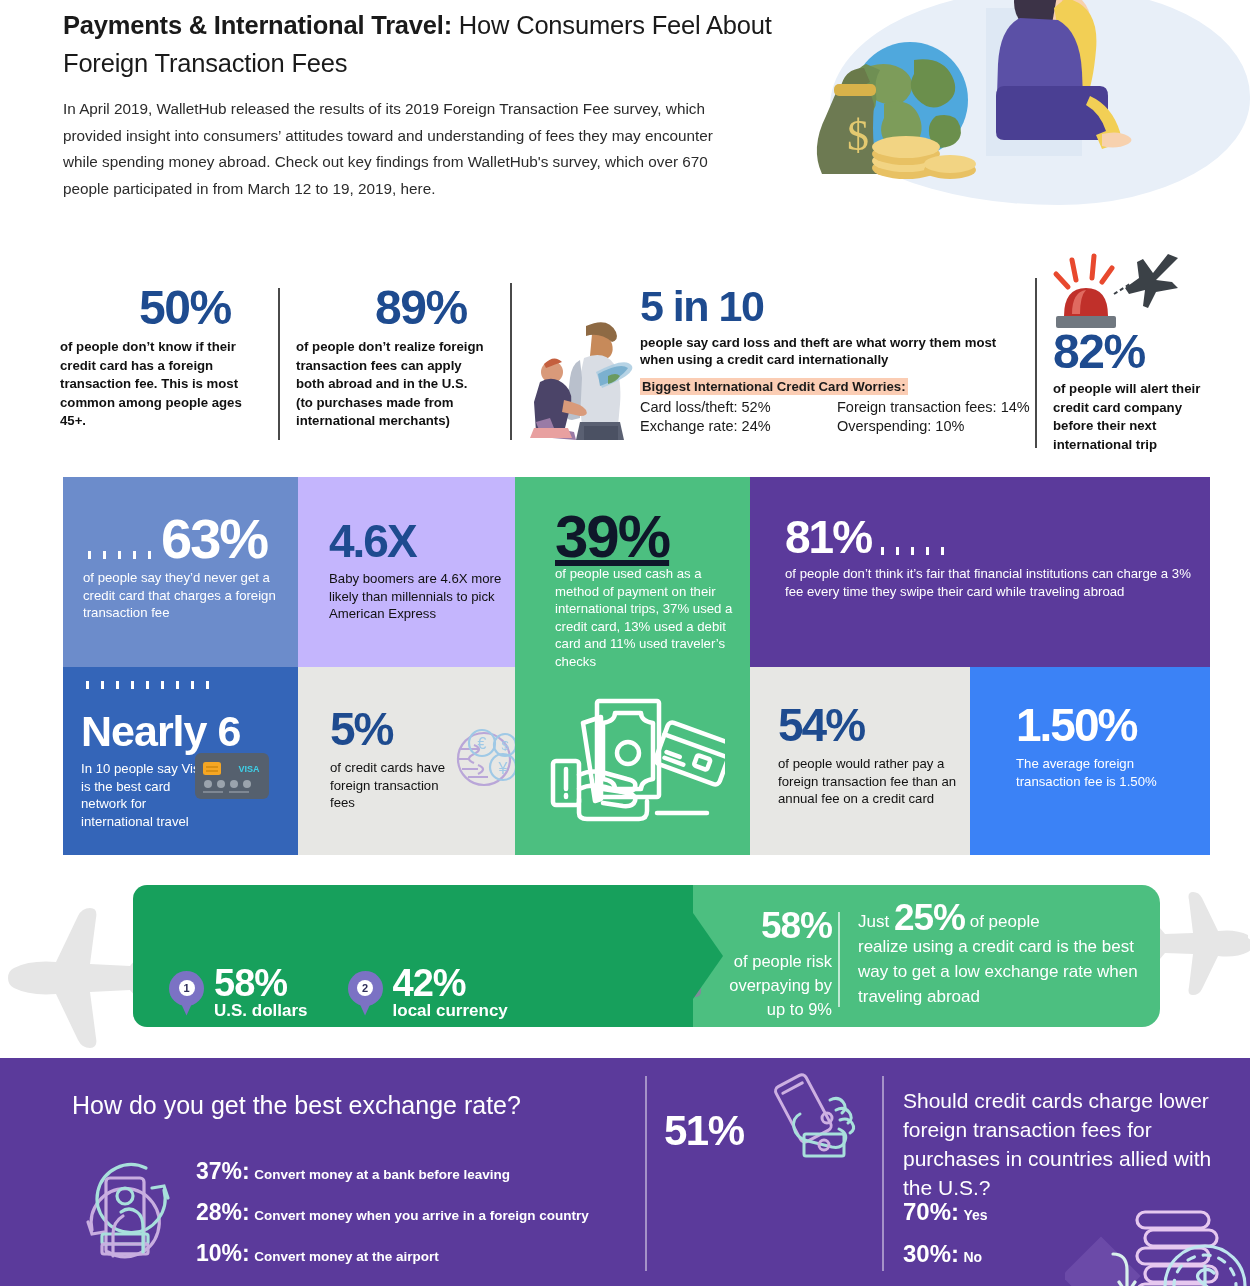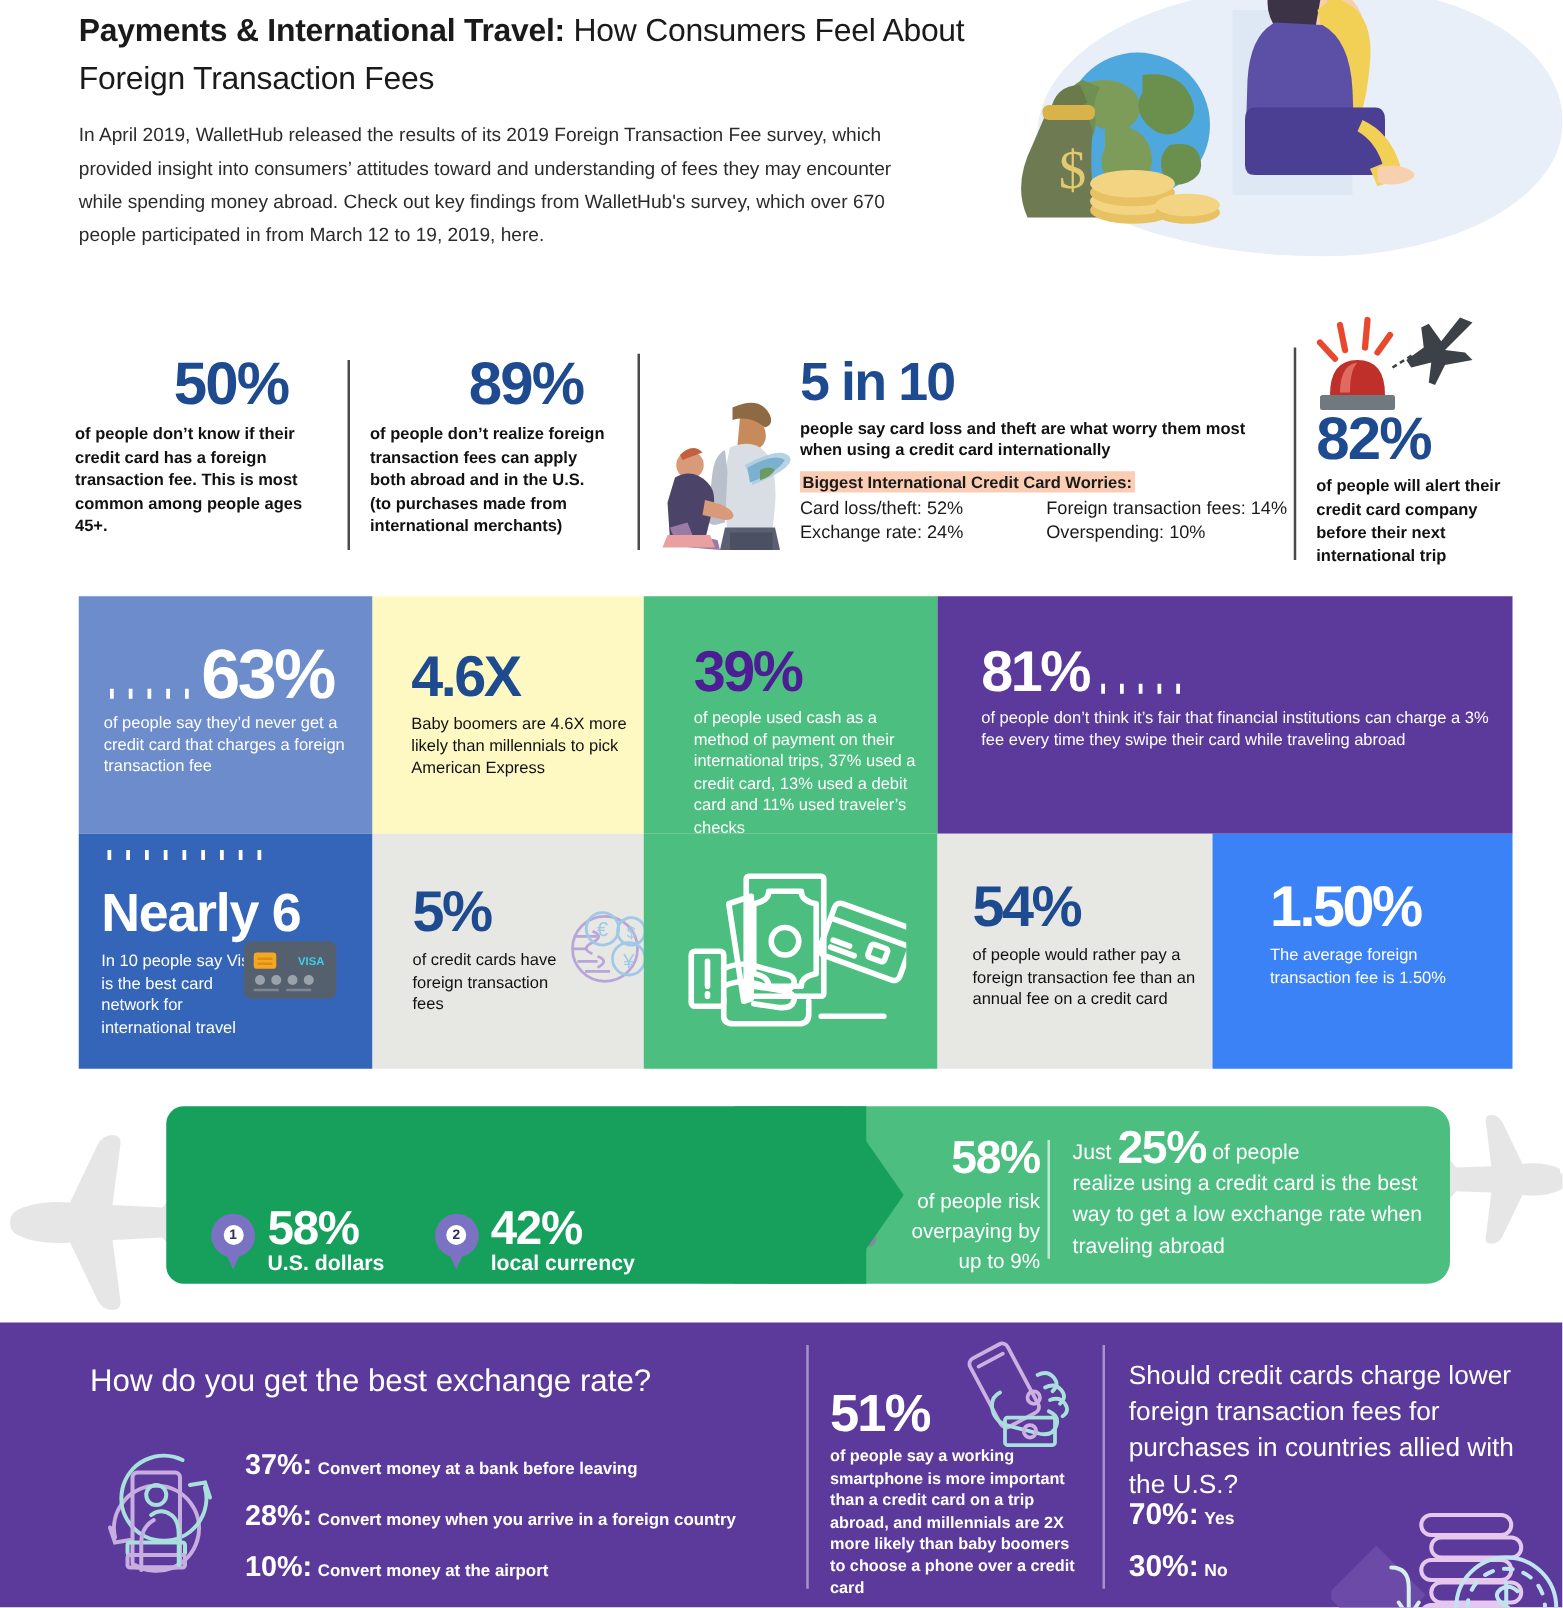--- a/index.html
+++ b/index.html
@@ -256,27 +256,27 @@
           <span class="pfig"><span class="head" style="background:#ffffff"></span><span class="body" style="background:#ffffff"></span></span>
           <span class="pfig"><span class="head" style="background:#a8bde0"></span><span class="body" style="background:#a8bde0"></span></span>
           <span class="pfig"><span class="head" style="background:#a8bde0"></span><span class="body" style="background:#a8bde0"></span></span>
           <span class="pfig"><span class="head" style="background:#a8bde0"></span><span class="body" style="background:#a8bde0"></span></span>
         </span>
         <span class="num" style="font-size:56px; line-height:40px; color:#fff;">63%</span>
       </div>
       <div class="txt" style="position:absolute; left:20px; top:92px; width:195px; font-size:13.2px; line-height:17.5px; color:#fff;">of people say they’d never get a credit card that charges a foreign transaction fee</div>
     </div>
 
-    <div class="panel" style="left:298px; top:477px; width:217px; height:190px; background:#fef9c3;">
+    <div class="panel" style="left:298px; top:477px; width:217px; height:190px; background:#c4b5fd;">
       <div class="num" style="position:absolute; left:31px; top:42px; font-size:46px; line-height:44px; color:#1e4b8f;">4.6X</div>
       <div class="txt" style="position:absolute; left:31px; top:93px; width:180px; font-size:13.2px; line-height:17.5px; color:#111;">Baby boomers are 4.6X more likely than millennials to pick American Express</div>
     </div>
 
     <div class="panel" style="left:515px; top:477px; width:235px; height:190px; background:#4CBF80;">
-      <div class="num" style="position:absolute; left:40px; top:38px; font-size:46px; line-height:44px; color:#4c1d95;">39%</div>
+      <div class="num" style="position:absolute; left:40px; top:38px; font-size:60px; line-height:44px; color:#0f172a;text-decoration:underline;">39%</div>
       <div class="txt" style="position:absolute; left:40px; top:88px; width:190px; font-size:13.2px; line-height:17.5px; color:#fff;">of people used cash as a method of payment on their international trips, 37% used a credit card, 13% used a debit card and 11% used traveler’s checks</div>
     </div>
 
     <div class="panel" style="left:750px; top:477px; width:460px; height:190px; background:#5B3A9B;">
       <div style="position:absolute; left:35px; top:40px; display:flex; align-items:flex-end; gap:5px;">
         <span class="num" style="font-size:46px; line-height:40px; color:#fff;">81%</span>
         <span class="people" style="margin-bottom:2px;">
           <span class="pfig"><span class="head" style="background:#ffffff"></span><span class="body" style="background:#ffffff"></span></span>
           <span class="pfig"><span class="head" style="background:#ffffff"></span><span class="body" style="background:#ffffff"></span></span>
           <span class="pfig"><span class="head" style="background:#ffffff"></span><span class="body" style="background:#ffffff"></span></span>
@@ -491,21 +491,20 @@
       <path d="M60 30 q8 -4 13 2 q5 6 -1 11" stroke="#a8e0dc"></path>
       <path d="M66 40 q8 -4 13 2 q5 6 -1 11" stroke="#a8e0dc"></path>
       <path d="M70 50 q8 -3 12 3 q4 6 -2 10" stroke="#a8e0dc"></path>
       <circle cx="57" cy="48" r="5" stroke="#cdb0e2"></circle>
       <rect x="34" y="64" width="40" height="22" rx="2" stroke="#a8e0dc"></rect>
       <circle cx="54" cy="75" r="5" stroke="#cdb0e2"></circle>
     </svg>
 
     <div style="position:absolute; left:664px; top:52px; width:210px;">
       <div style="font-size:42px; font-weight:700; color:#fff; line-height:42px; letter-spacing:-1.5px;">51%</div>
-      <div class="f-lbl" style="font-size:13px; line-height:17.5px; margin-top:4px; width:205px;">of people say a working smartphone is more important than a credit card on a trip abroad, and millennials are 2X more likely than baby boomers to choose a phone over a credit card</div>
     </div>
 
     <div style="position:absolute; left:882px; top:18px; width:2px; height:195px; background:rgba(255,255,255,0.45);"></div>
 
     <div class="f-q" style="position:absolute; left:903px; top:28px; width:320px; font-size:21px; line-height:29px;">Should credit cards charge lower foreign transaction fees for purchases in countries allied with the U.S.?</div>
 
     <svg style="position:absolute; left:1065px; top:138px; width:185px; height:148px;" viewBox="0 0 185 148" fill="none" stroke-width="3.2" stroke-linejoin="round" stroke-linecap="round">
       <rect x="8" y="52" width="56" height="56" transform="rotate(45 36 80)" fill="#6b4aa8" stroke="none"></rect>
       <path d="M48 58 q14 0 14 16 l0 20" stroke="#d8f0ec"></path>
       <path d="M54 86 l8 12 l8 -12" stroke="#d8f0ec"></path>

